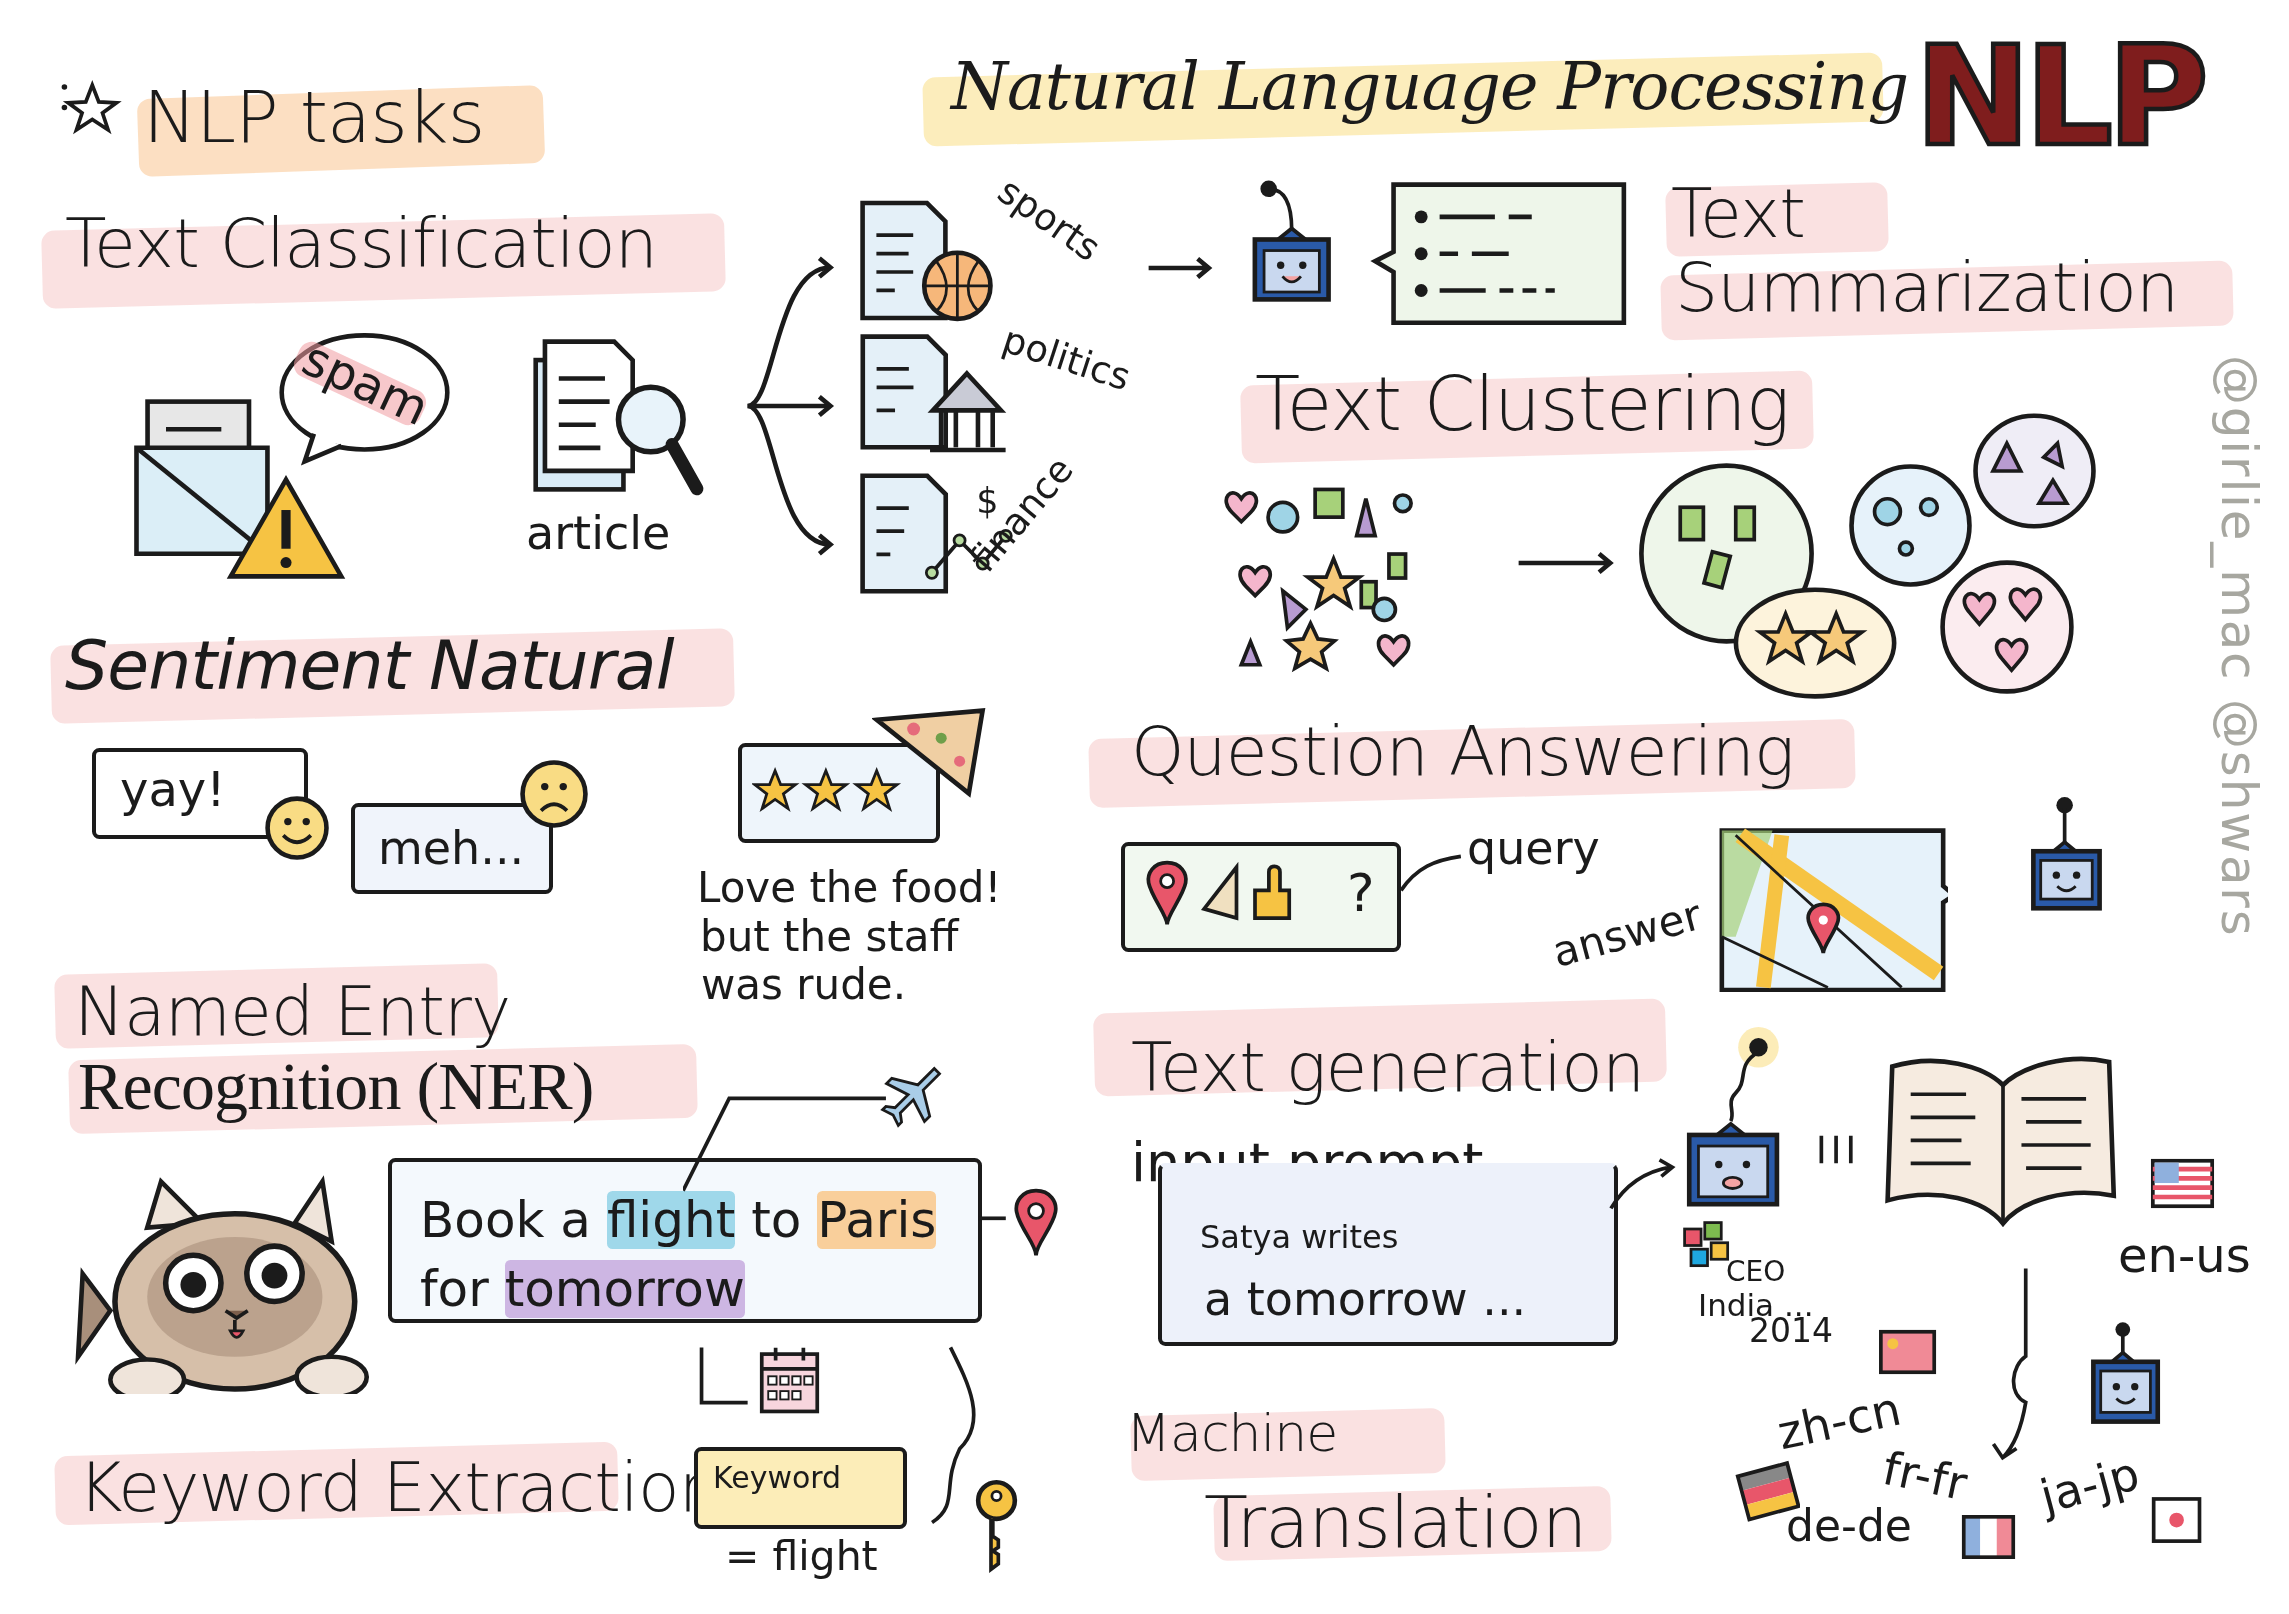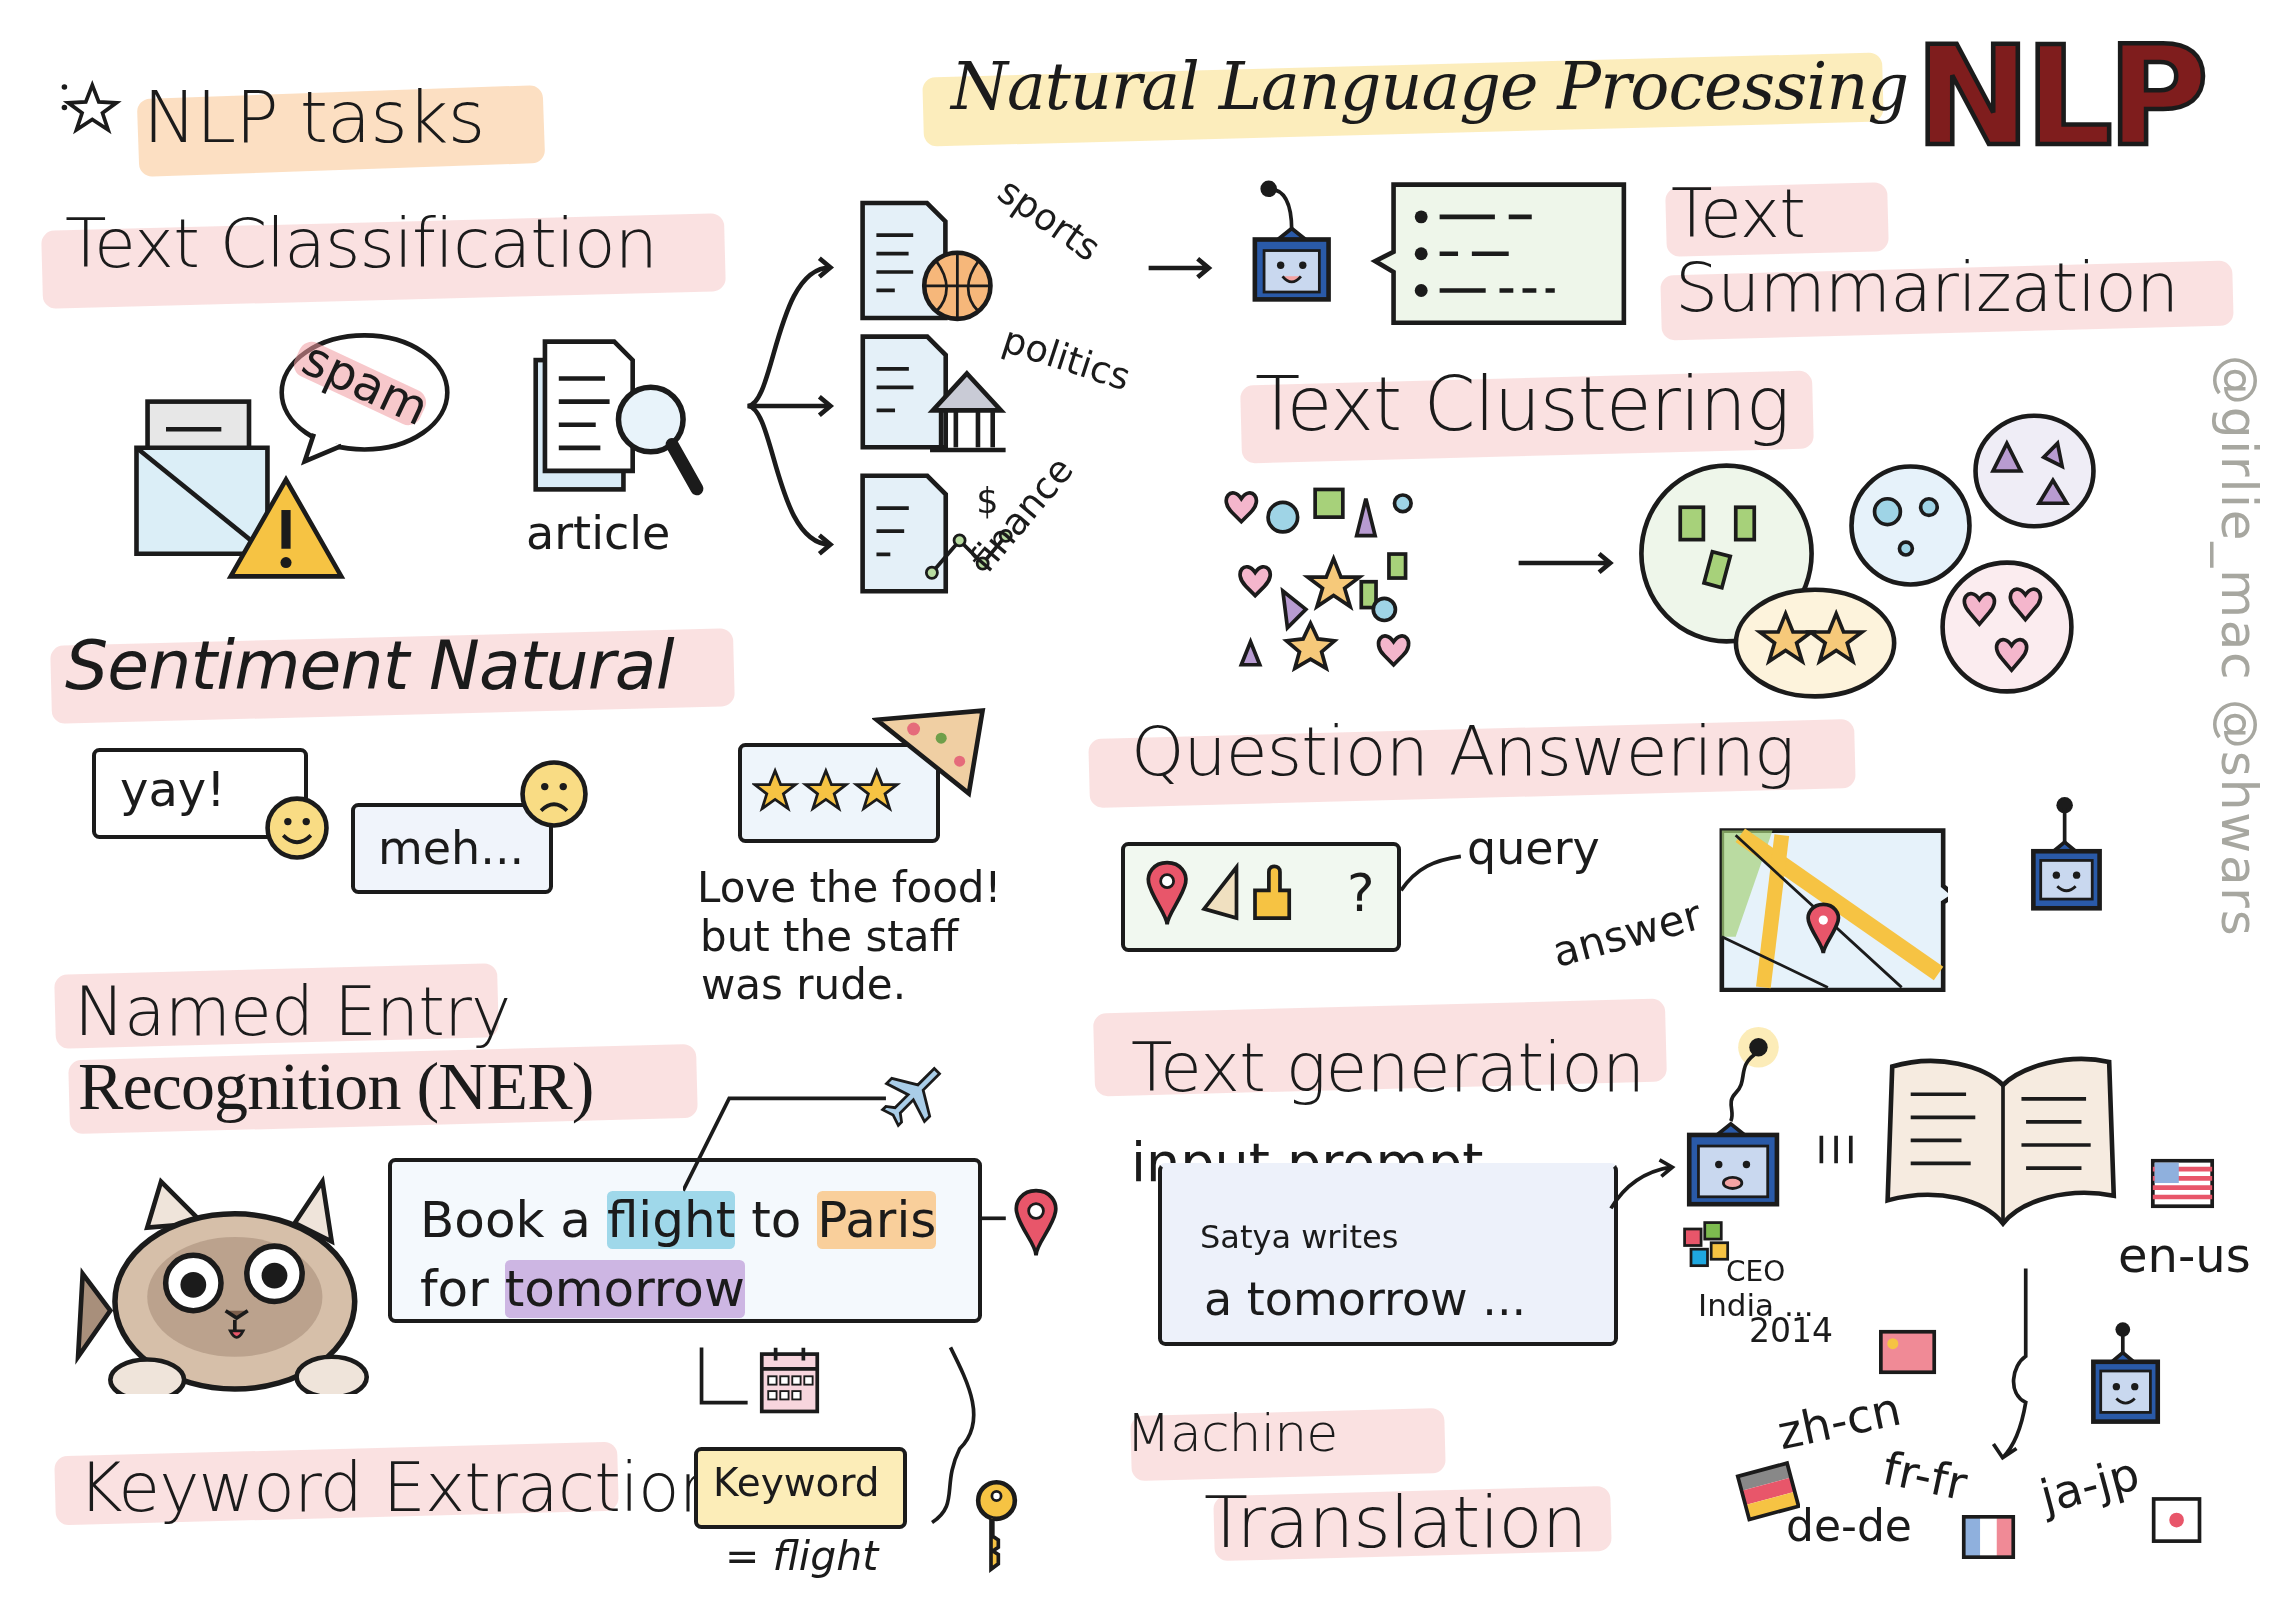--- a/index.html
+++ b/index.html
@@ -403,22 +403,22 @@
   <svg width="240" height="194" viewBox="0 0 260 210">
       <path d="M10 20 C60 5 110 20 130 40 C150 20 200 5 245 15 L250 160 C200 150 150 165 130 190 C110 165 60 150 5 165 Z" fill="#f6ebe0" stroke="#1b1b1b" stroke-width="5"></path>
       <path d="M130 40 V190" stroke="#1b1b1b" stroke-width="4"></path>
       <path d="M30 50h60M30 75h70M30 100h55M30 125h65M150 55h70M155 80h60M150 105h75M155 130h60" stroke="#1b1b1b" stroke-width="4"></path>
     </svg>
 </div>
 
 <div class="wash" style="left:55px;top:1449px;width:563px;height:69px;background:#f6c9c9;"></div>
 <div class="heading" style="left:78px;top:1454px;">Keyword Extraction</div>
 <div class="box" style="left:694px;top:1447px;width:205px;height:74px;background:#fcedb8;"></div>
-<div class="lbl" style="left:713px;top:1460px;font-size:39px;">Keyword</div>
-<div class="lbl" style="left:725px;top:1532px;font-size:41px;font-style:italic;">= flight</div>
+<div class="lbl" style="left:713px;top:1460px;font-size:30px;">Keyword</div>
+<div class="lbl" style="left:725px;top:1532px;font-size:41px;">= flight</div>
 <div class="icon" style="left:969px;top:1477px;">
   <svg width="55" height="102" viewBox="0 0 60 110">
       <circle cx="30" cy="25" r="20" fill="#f6c343" stroke="#1b1b1b" stroke-width="5"></circle>
       <circle cx="30" cy="20" r="5" fill="#fff" stroke="#1b1b1b" stroke-width="3"></circle>
       <path d="M24 45 v55 l8 -6 v-10 l-6 -4 l6 -4 v-8 l-6 -4 v-19" fill="#f6c343" stroke="#1b1b1b" stroke-width="4"></path>
     </svg>
 </div>
 
 <div class="wash" style="left:1131px;top:1412px;width:314px;height:65px;background:#f6c9c9;"></div>
 <div class="wash" style="left:1214px;top:1491px;width:397px;height:65px;background:#f6c9c9;"></div>

